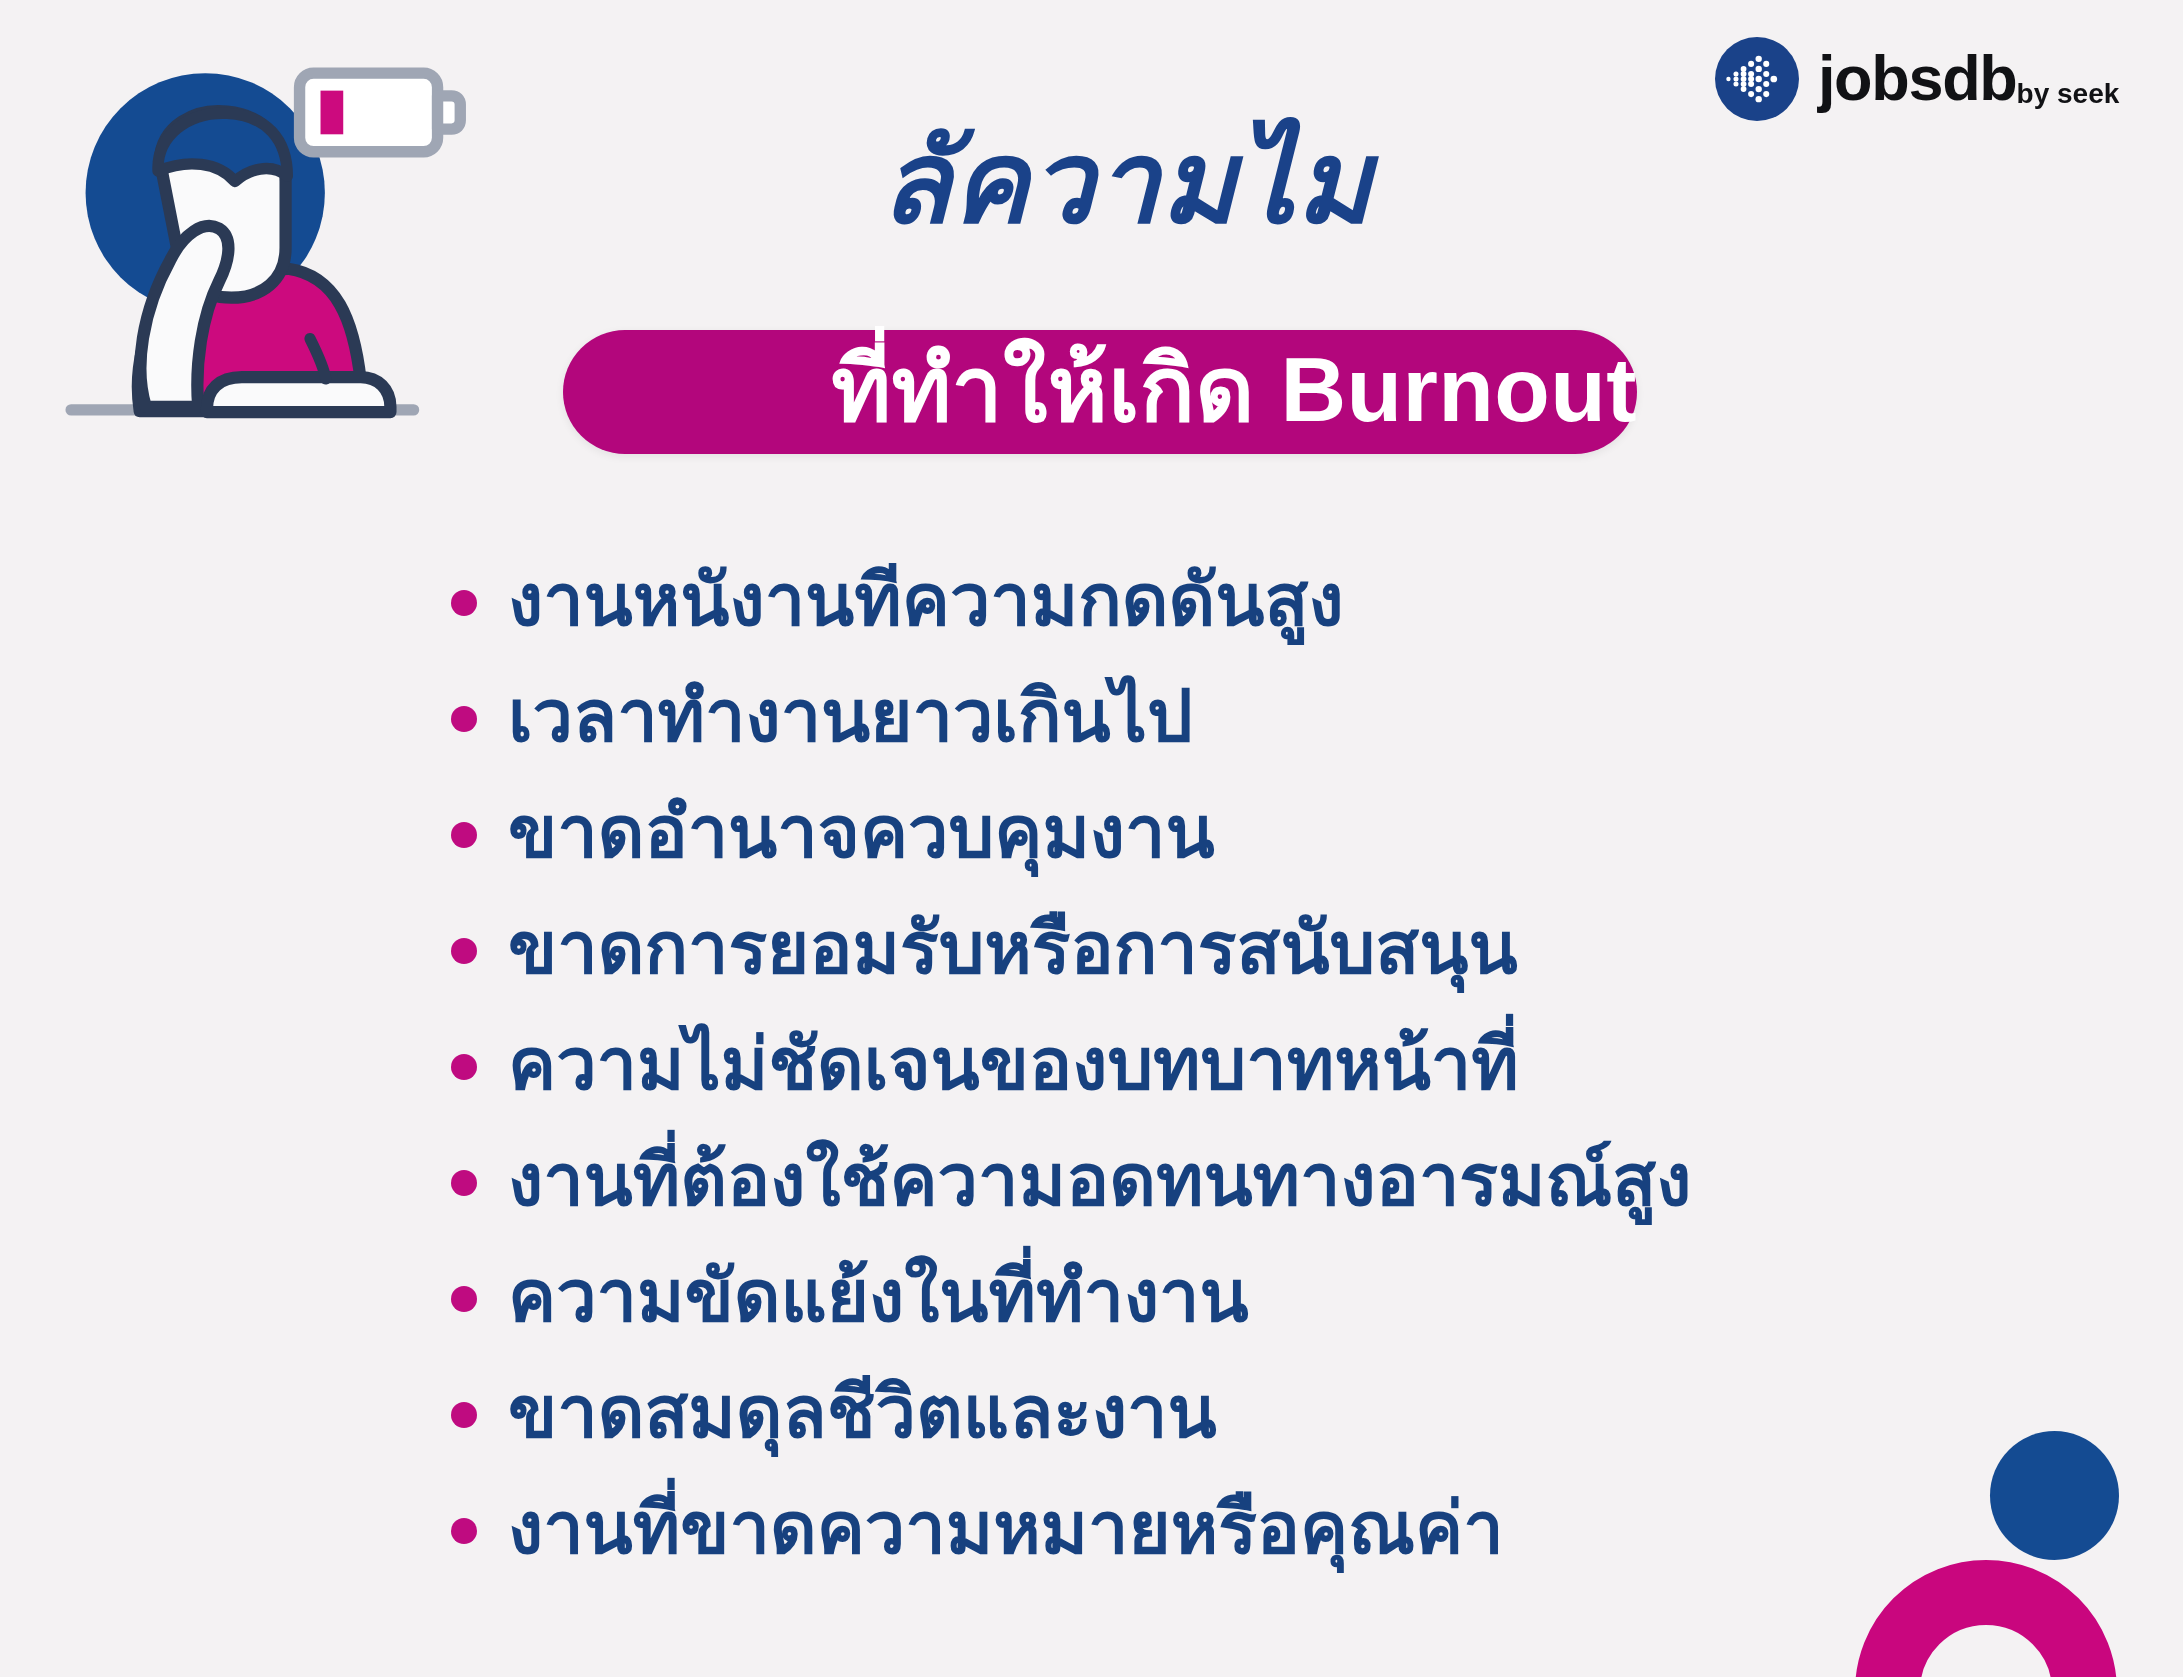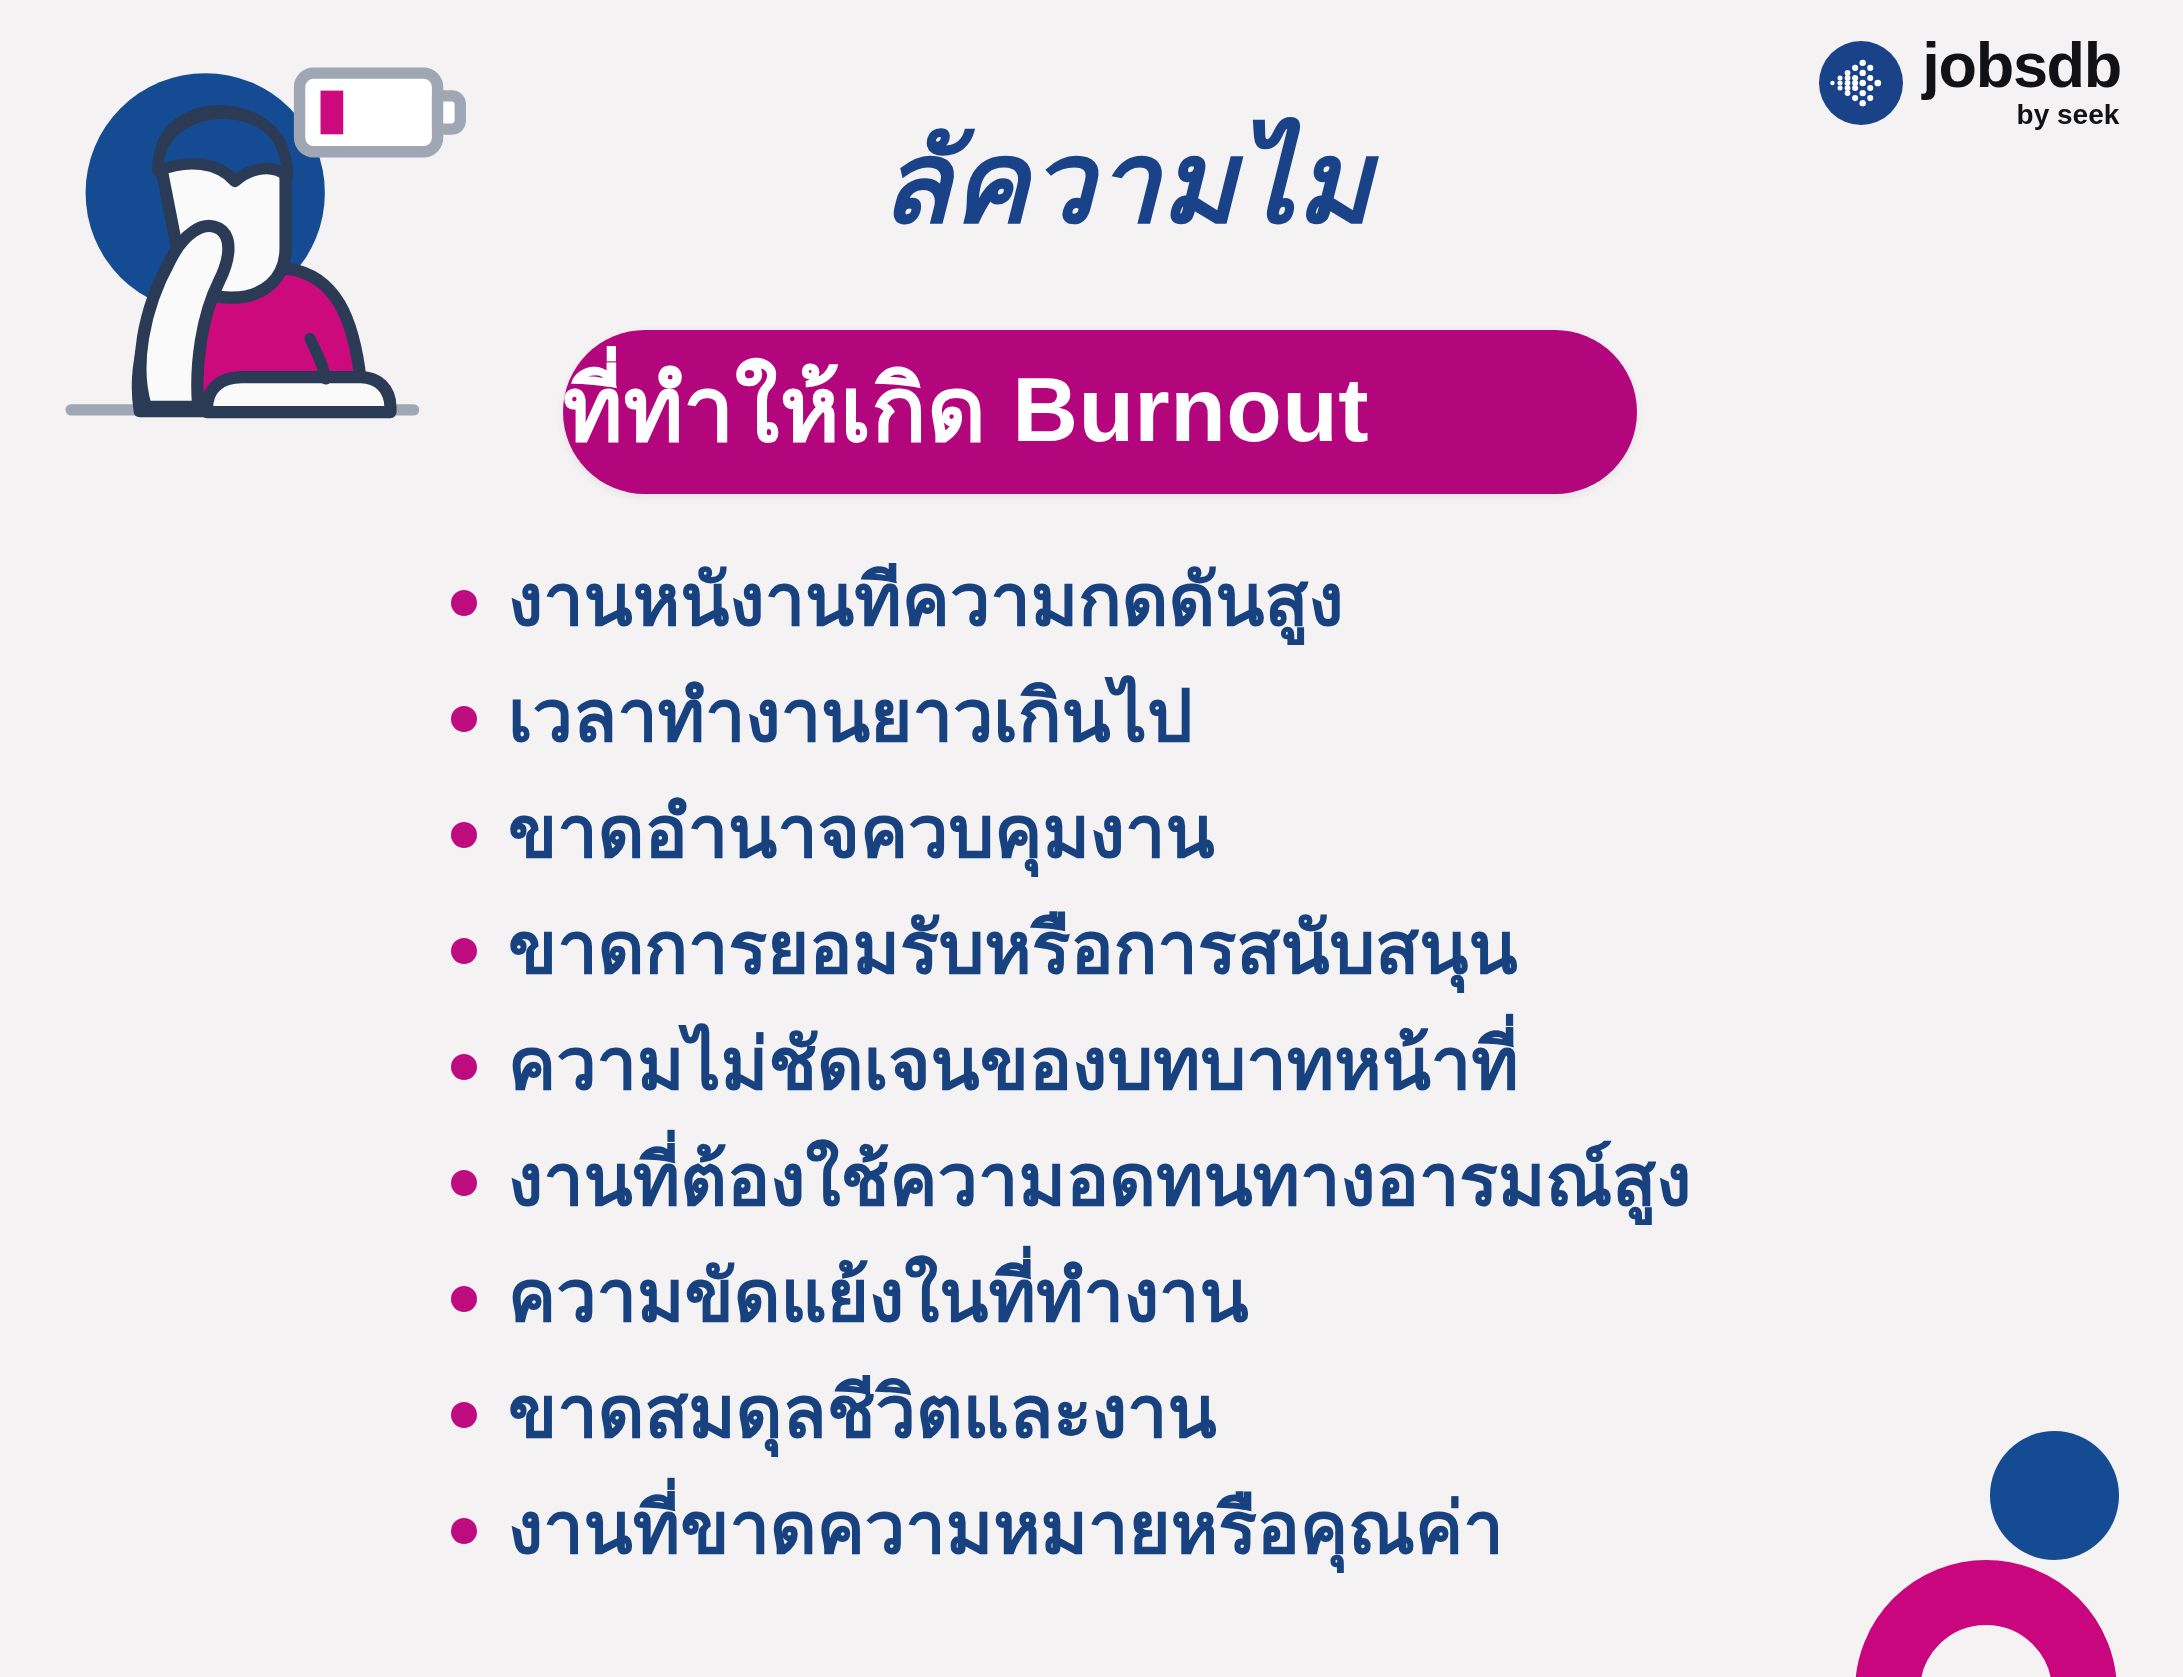--- a/index.html
+++ b/index.html
@@ -40,21 +40,21 @@
     position: absolute;
     right: 63px;
     top: 37px;
     display: flex;
     align-items: center;
     gap: 19px;
   }
   .logo-mark { width: 84px; height: 84px; display:block; }
   .logo-text-block {
     display: flex;
-    flex-direction: column;
+    flex-direction: row;
     align-items: flex-end;
     line-height: 1;
     justify-content: center;
   }
   .logo-word {
     font-size: 63px;
     font-weight: 700;
     color: #111215;
     letter-spacing: -1.3px;
     line-height: 0.92;
@@ -85,26 +85,26 @@
     line-height: 1.05;
     white-space: nowrap;
   }
 
   
   .badge {
     position: absolute;
     left: 563px;
     top: 330px;
     width: 1074px;
-    height: 164px;
+    height: 124px;
     background: #B3067C;
     border-radius: 873px;
     display: flex;
     align-items: center;
-    justify-content: flex-start;
+    justify-content: flex-end;
     box-shadow: 0 2.6px 8.7px rgba(0,0,0,0.07);
   }
   .badge-text {
     font-size: 91px;
     font-weight: 700;
     color: #FFFFFF;
     line-height: 1.0;
     white-space: nowrap;
     letter-spacing: 0.4px;
     padding-bottom: 5.2px;

